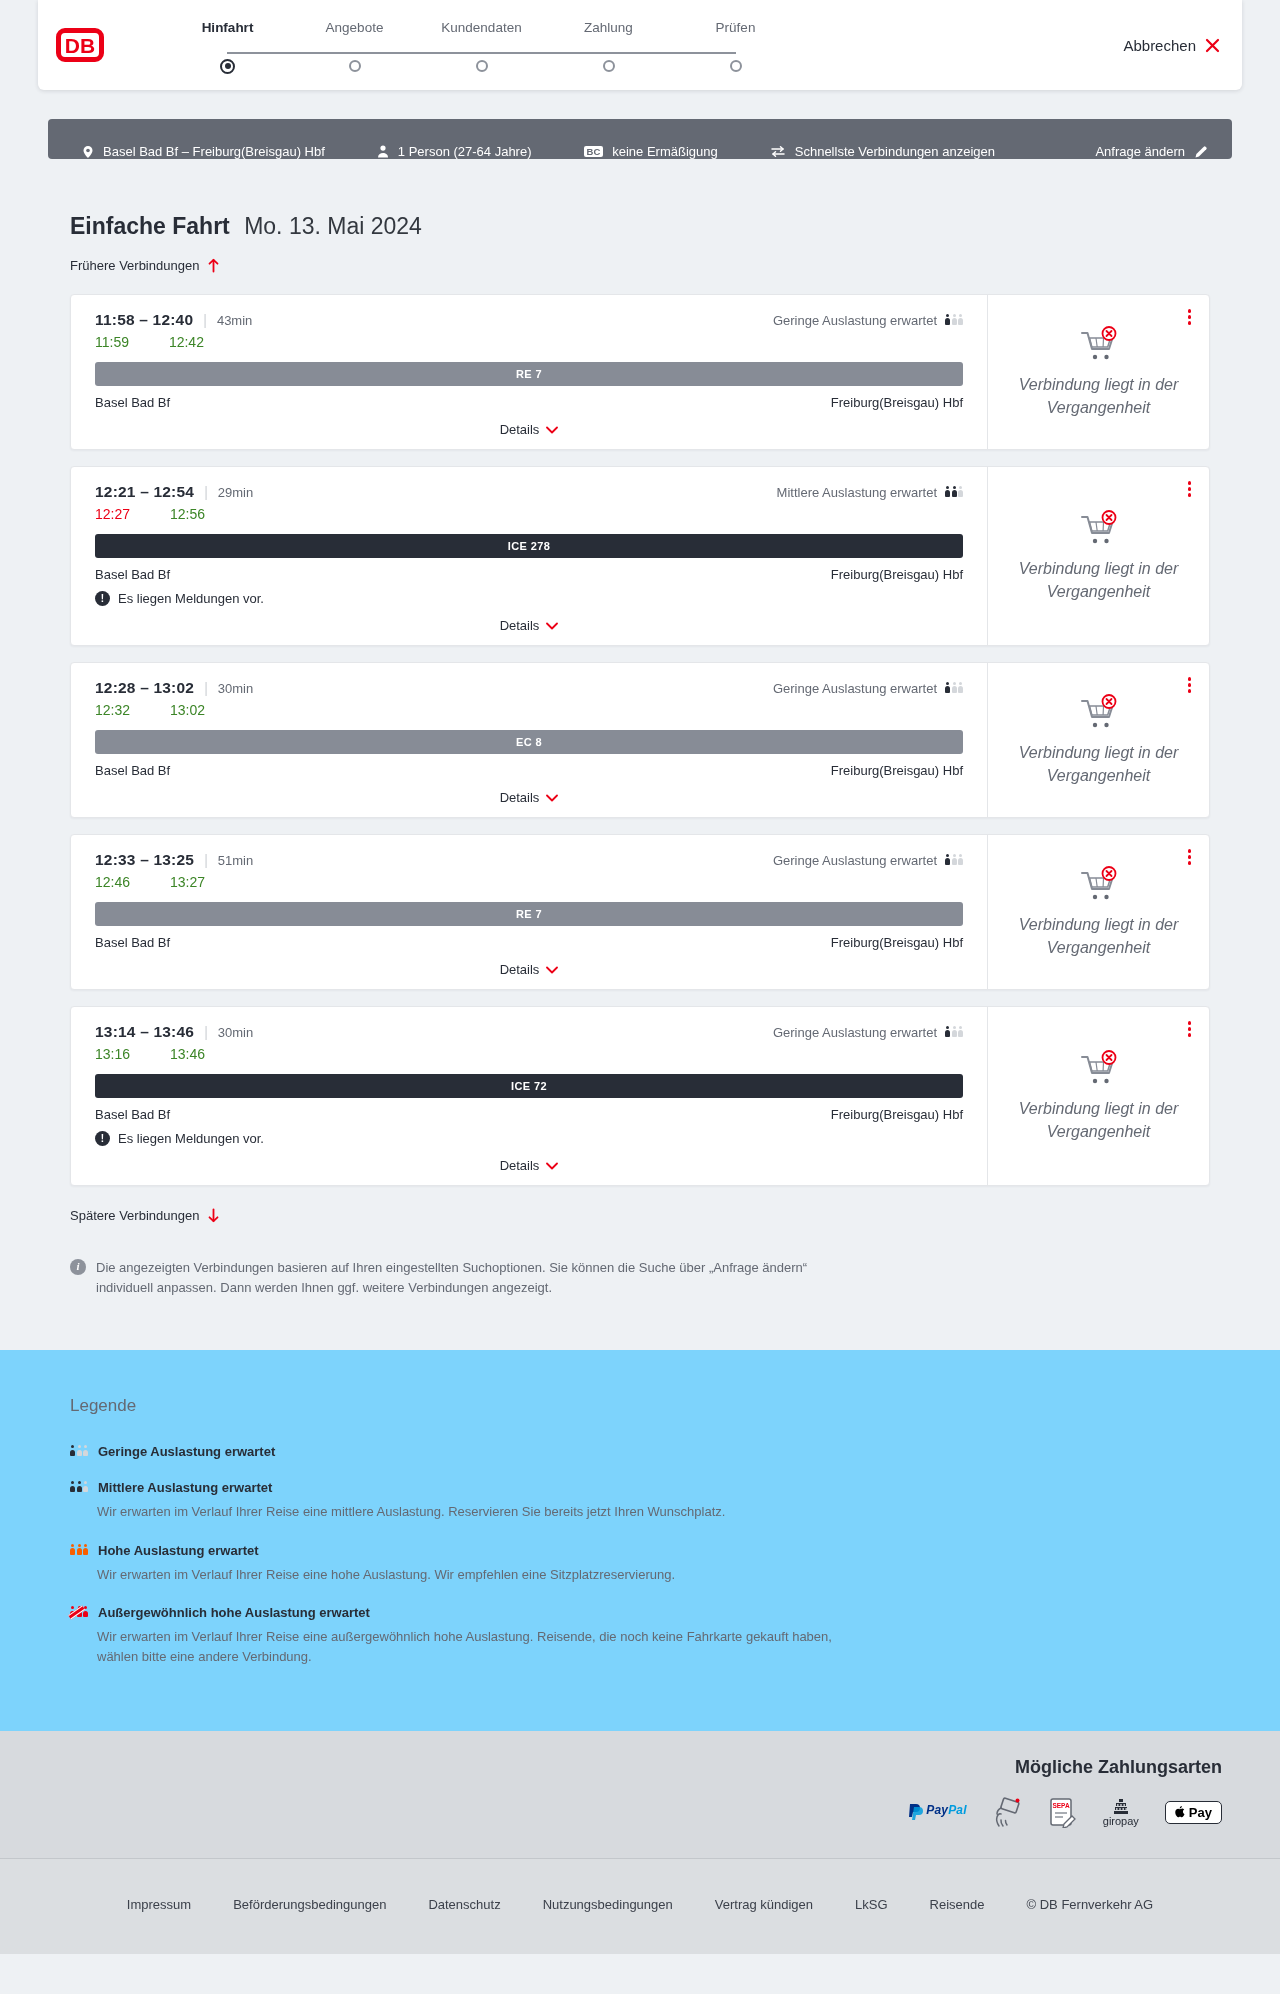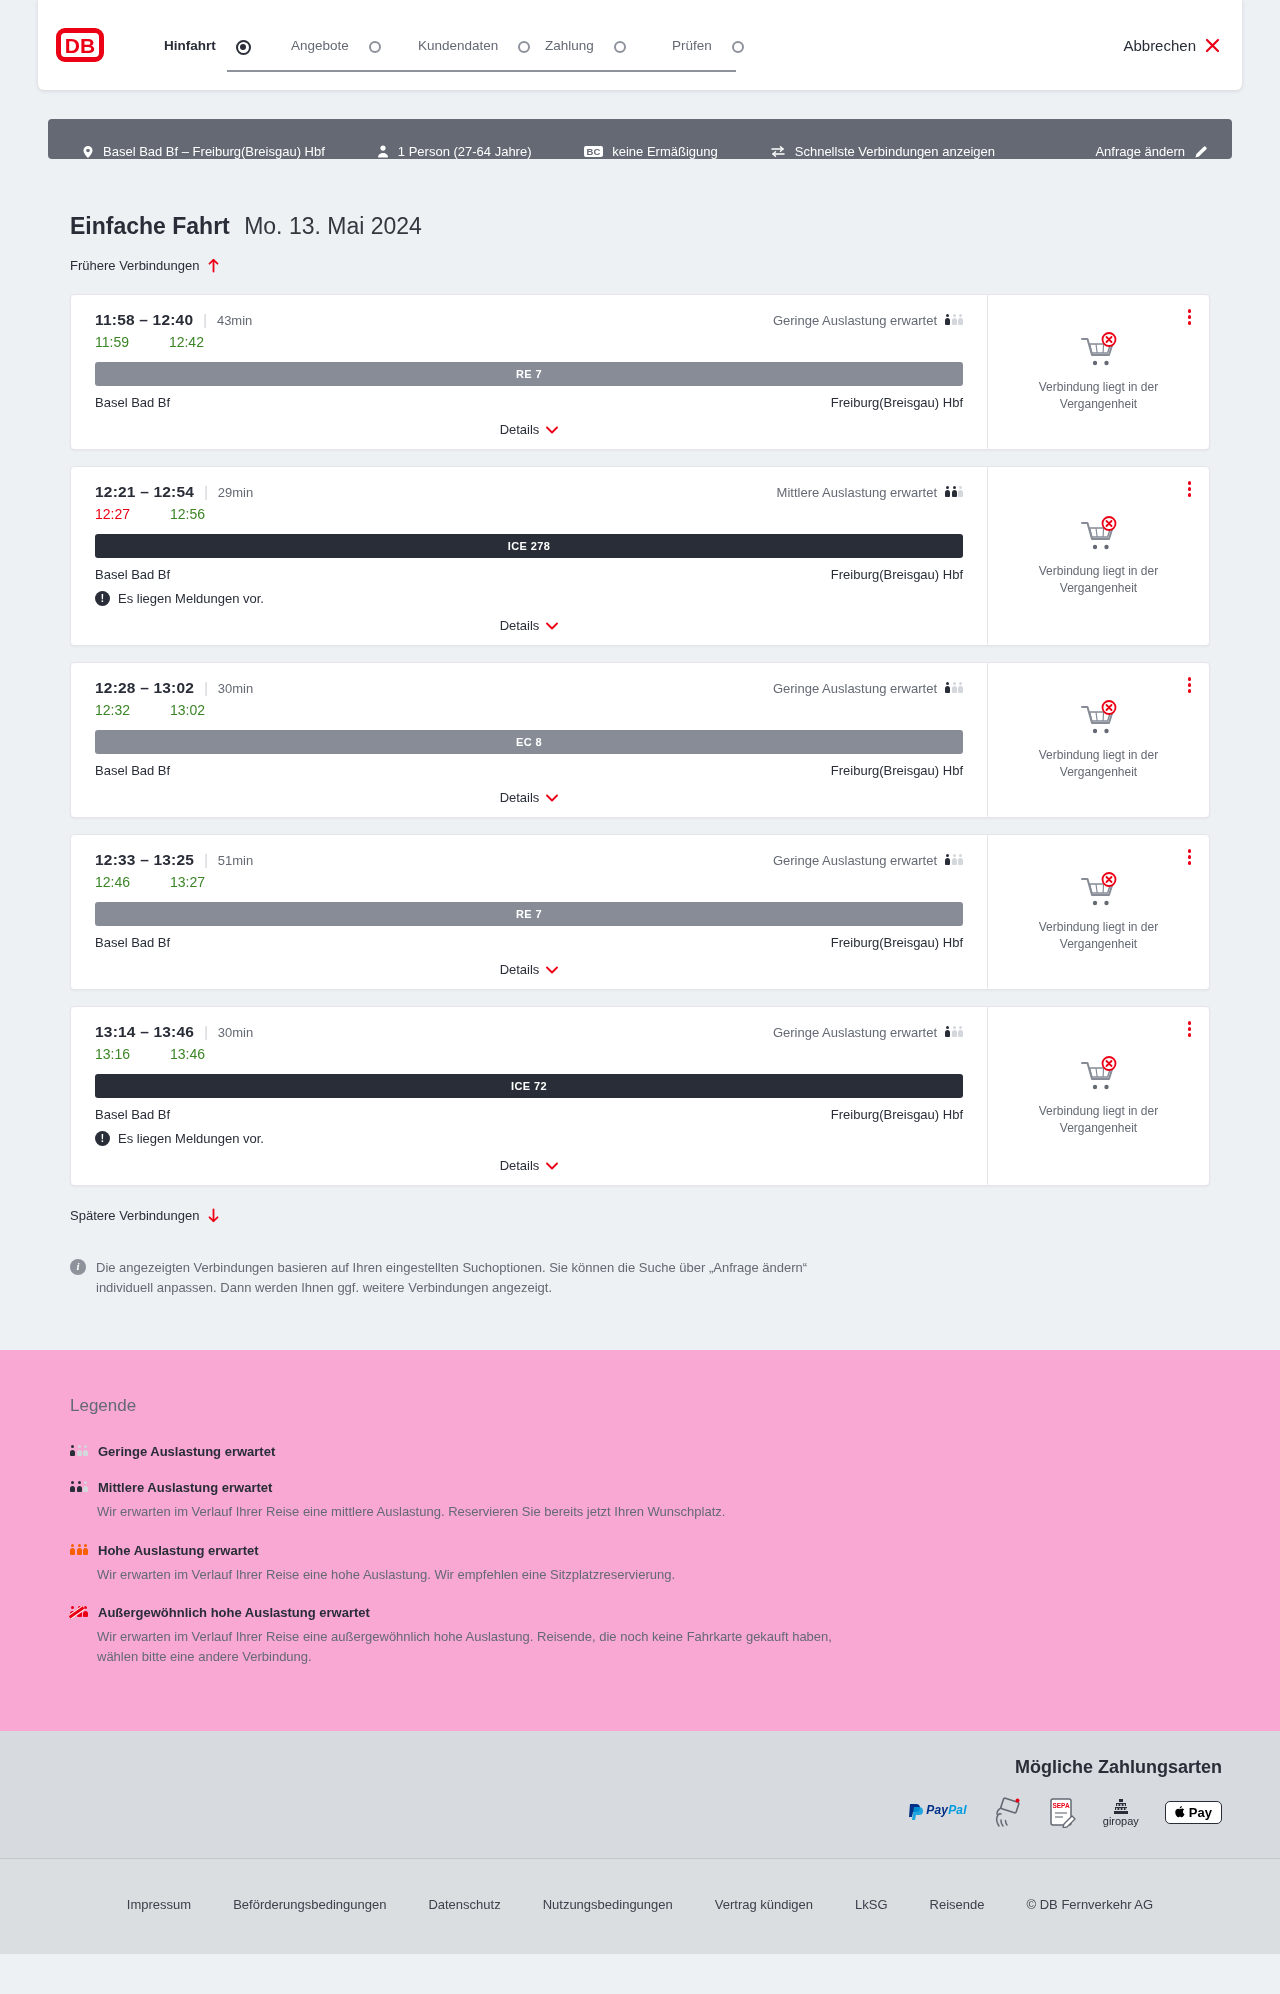--- a/index.html
+++ b/index.html
@@ -4,21 +4,21 @@
 <style>
   * { margin:0; padding:0; box-sizing:border-box; }
   html,body { background:#eef1f4; font-family:"Liberation Sans", sans-serif; color:#282d37; }
   body { width:1280px; margin:0 auto; }
 
   
   .topbar { margin:0 38px; height:90px; background:#fff; border-radius:0 0 6px 6px;
             box-shadow:0 1px 4px rgba(40,45,55,.14); display:flex; align-items:center; padding:0 22px 0 18px; position:relative; z-index:2; }
   .db-logo { flex:0 0 auto; }
   .stepper { display:flex; position:relative; margin-left:60px; padding-top:4px; }
-  .step { width:127px; display:flex; align-items:center; gap:20px; }
+  .step { width:127px; display:flex; flex-direction:column; align-items:center; gap:20px; }
   .step-label { font-size:13.5px; color:#646973; height:18px; white-space:nowrap; }
   .step.active .step-label { color:#282d37; font-weight:bold; }
   .dot-wrap { height:16px; display:flex; align-items:center; z-index:1; }
   .dot { width:12px; height:12px; border:2px solid #8d929b; border-radius:50%; background:#fff; }
   .step.active .dot { width:15px; height:15px; border:2.5px solid #282d37; position:relative; }
   .step.active .dot::after { content:''; position:absolute; inset:2.5px; background:#282d37; border-radius:50%; }
   .track { position:absolute; left:63px; right:63px; top:36px; height:2px; background:#8d929b; }
   .cancel-btn { margin-left:auto; display:flex; align-items:center; gap:9px; background:none; border:none;
                 font-family:inherit; font-size:15px; color:#282d37; cursor:pointer; }
 
@@ -55,38 +55,38 @@
   .trainbar.dark { background:#282d37; }
   .stations { margin-top:9px; display:flex; justify-content:space-between; font-size:13px; color:#282d37; }
   .msg-row { margin-top:9px; display:flex; align-items:center; gap:8px; font-size:13px; color:#282d37; }
   .msg-icon { width:15px; height:15px; border-radius:50%; background:#282d37; color:#fff; font-size:10px; font-weight:bold;
               display:flex; align-items:center; justify-content:center; flex:0 0 auto; }
   .details { margin-top:12px; display:flex; align-items:center; justify-content:center; gap:7px; font-size:13px; color:#282d37; cursor:pointer; }
   .card-side { width:222px; border-left:1px solid #e4e6e9; position:relative; display:flex; flex-direction:column;
                align-items:center; justify-content:center; gap:10px; padding:14px 20px; }
   .kebab { position:absolute; top:12px; right:16px; background:none; border:none; cursor:pointer; display:flex; flex-direction:column; gap:2.5px; padding:2px; }
   .kebab i { width:3.5px; height:3.5px; border-radius:50%; background:#ec0016; }
-  .past { font-size:12px; color:#646973; text-align:center; line-height:1.45; max-width:170px; }
+  .past { font-size:16px; color:#646973; text-align:center; line-height:1.45; max-width:170px;font-style:italic; }
 
   
   .persons { display:inline-flex; align-items:flex-end; gap:1.5px; height:11px; position:relative; }
   .person { display:inline-block; width:5px; height:11px; position:relative; }
   .person::before { content:''; position:absolute; top:0; left:1px; width:3px; height:3px; border-radius:50%; background:currentColor; }
   .person::after { content:''; position:absolute; bottom:0; left:0; width:5px; height:6.5px; border-radius:2.5px 2.5px 1px 1px; background:currentColor; }
   .person.d { color:#282d37; } .person.l { color:#d4d7db; } .person.o { color:#f75f00; } .person.r { color:#ec0016; }
   .persons.lv4::after { content:''; position:absolute; left:-2px; top:4px; width:17px; height:2.6px; background:#ec0016;
                         border-top:1px solid #fff; border-bottom:1px solid #fff; transform:rotate(-35deg); }
 
   .notice { margin-top:34px; display:flex; gap:10px; font-size:13px; color:#646973; line-height:1.55; }
   .notice-text { max-width:748px; }
   .info-icon { width:16px; height:16px; border-radius:50%; background:#8d929b; color:#fff; font-size:11px; font-weight:bold;
                font-family:"Liberation Serif", serif; font-style:italic; display:flex; align-items:center; justify-content:center; flex:0 0 auto; margin-top:1px; }
 
   
-  .legend { margin-top:52px; background:#f9a8d4; padding:46px 70px 44px; }
+  .legend { margin-top:52px; background:#7dd3fc; padding:46px 70px 44px; }
   .legend h2 { font-size:17px; font-weight:normal; color:#646973; margin-bottom:28px; }
   .legend-item { margin-bottom:21px; }
   .legend-head { display:flex; align-items:center; gap:10px; font-size:13px; font-weight:bold; color:#282d37; }
   .legend-desc { margin:7px 0 0 27px; font-size:13px; color:#646973; line-height:1.5; max-width:748px; }
   .legend-desc:empty { display:none; }
 
   
   .payments { background:#d7dade; padding:26px 58px 30px; text-align:right; }
   .payments h2 { font-size:18px; font-weight:bold; color:#282d37; }
   .pay-icons { margin-top:18px; display:inline-flex; align-items:center; gap:26px; }

